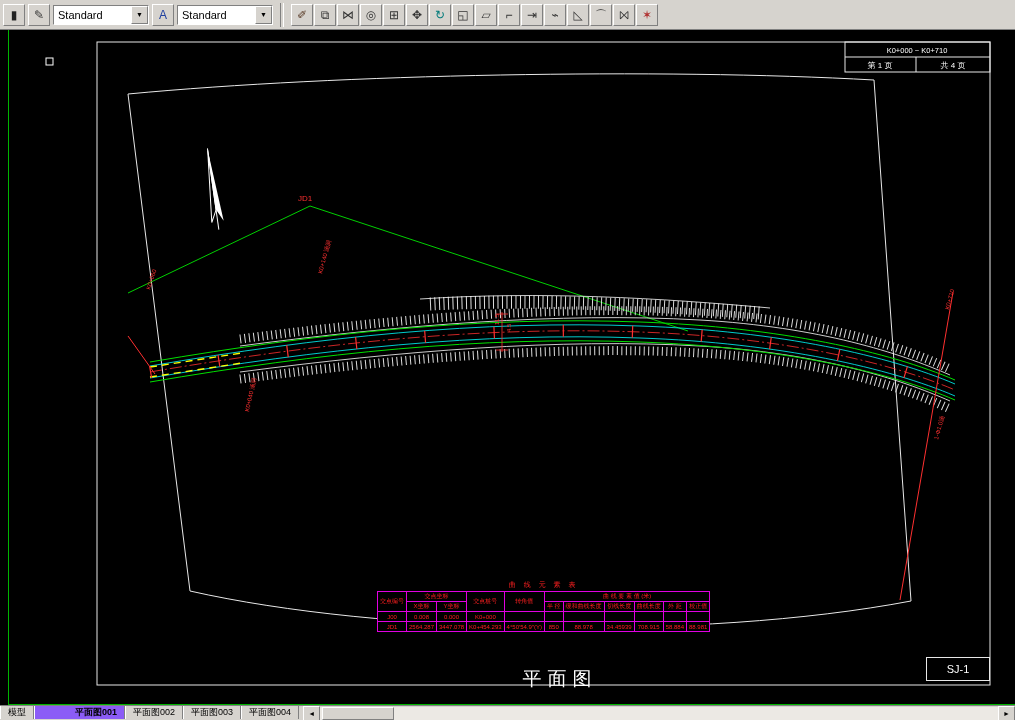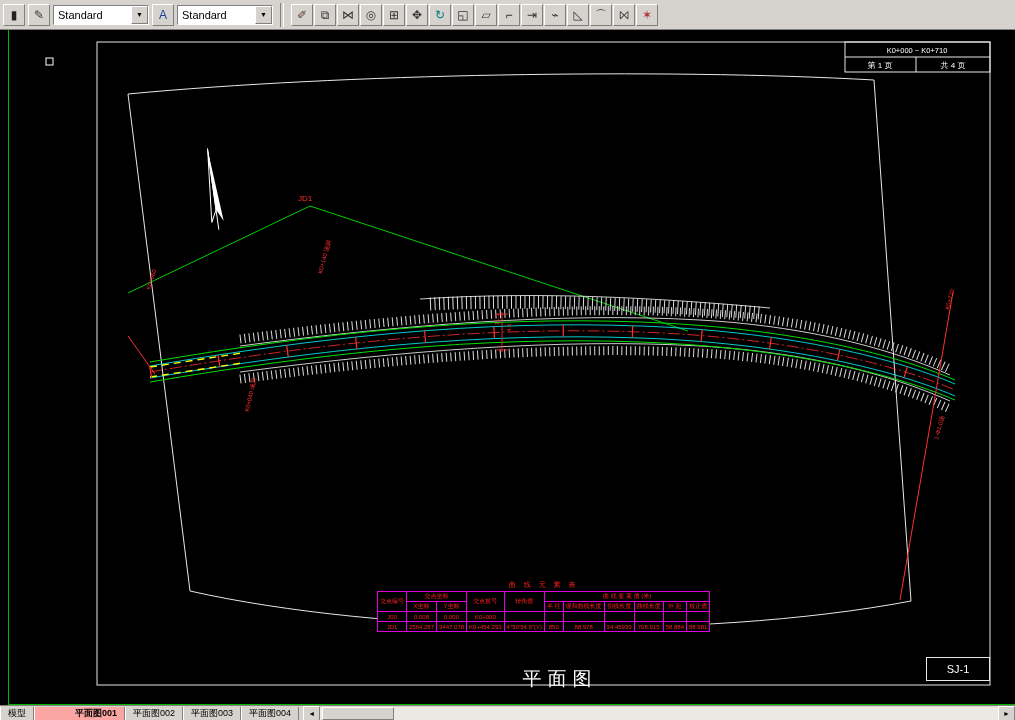--- a/index.html
+++ b/index.html
@@ -31,25 +31,25 @@
 
   
   .curve-table{position:absolute;left:377px;top:550px;}
   .curve-table .ttl{text-align:center;font-size:7px;letter-spacing:3px;color:#ff2020;margin-bottom:1px;}
   .curve-table table{border-collapse:collapse;background:#000;}
   .curve-table td{border:1px solid #e000e0;font-size:6px;color:#ff2020;padding:0 2px;
     text-align:center;height:9px;white-space:nowrap;font-weight:normal;}
 
   
   .bottombar{position:absolute;bottom:0;left:0;width:1015px;height:15px;background:#d6d3ce;
-    display:flex;align-items:center;border-top:1px solid #808080;box-sizing:border-box;}
+    display:flex;align-items:flex-start;border-top:1px solid #808080;box-sizing:border-box;}
   .tabs{display:flex;align-items:stretch;}
   .tab{font-size:9px;padding:0 7px;border-right:1px solid #808080;border-left:1px solid #fff;
     background:#d6d3ce;display:flex;align-items:center;color:#000;white-space:nowrap;cursor:default;}
-  .tab.active{background:#fca5a5;font-weight:bold;padding-left:40px;}
+  .tab.active{background:#8b5cf6;font-weight:bold;padding-left:40px;}
   .scrollbar{flex:1;margin-left:4px;display:flex;align-items:center;background:#d6d3ce;}
   .sbtn{width:15px;height:13px;background:#d6d3ce;border:1px solid;border-color:#fff #808080 #808080 #fff;
     font-size:7px;display:flex;align-items:center;justify-content:center;}
   .strack{flex:1;height:13px;background:#ece9e4;position:relative;}
   .sthumb{position:absolute;left:2px;top:0;width:72px;height:13px;background:#d6d3ce;
     border:1px solid;border-color:#fff #808080 #808080 #fff;box-sizing:border-box;}
 </style>
 </head>
 <body>
 

